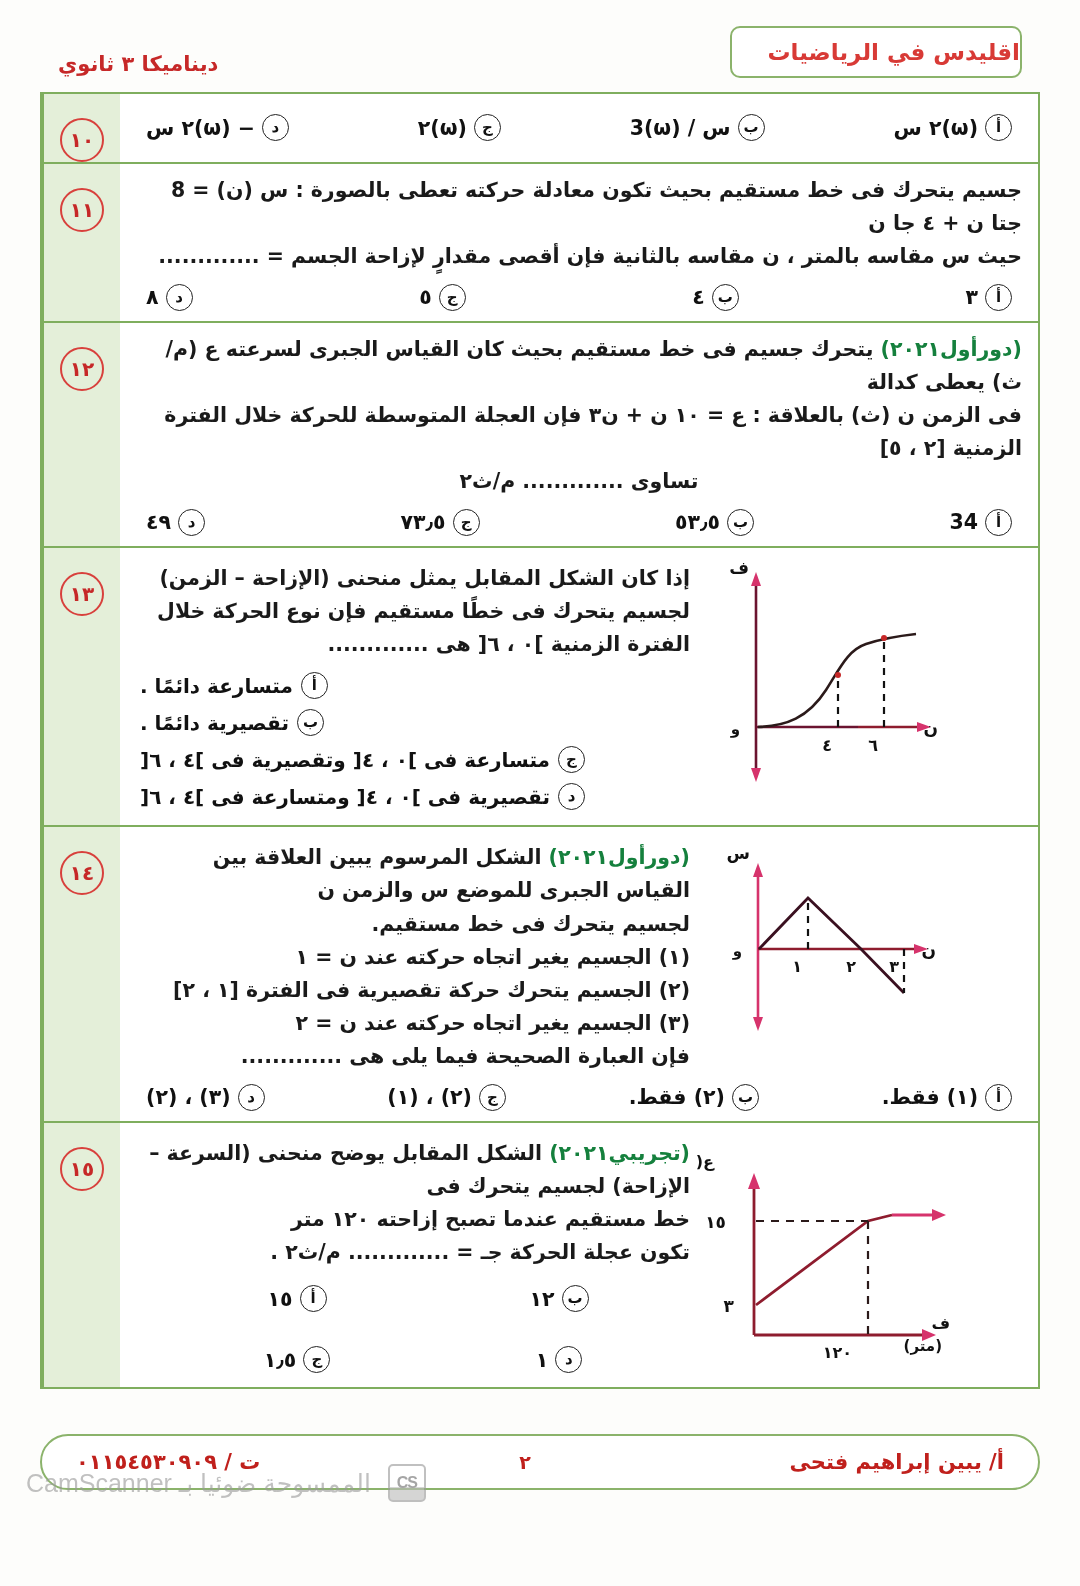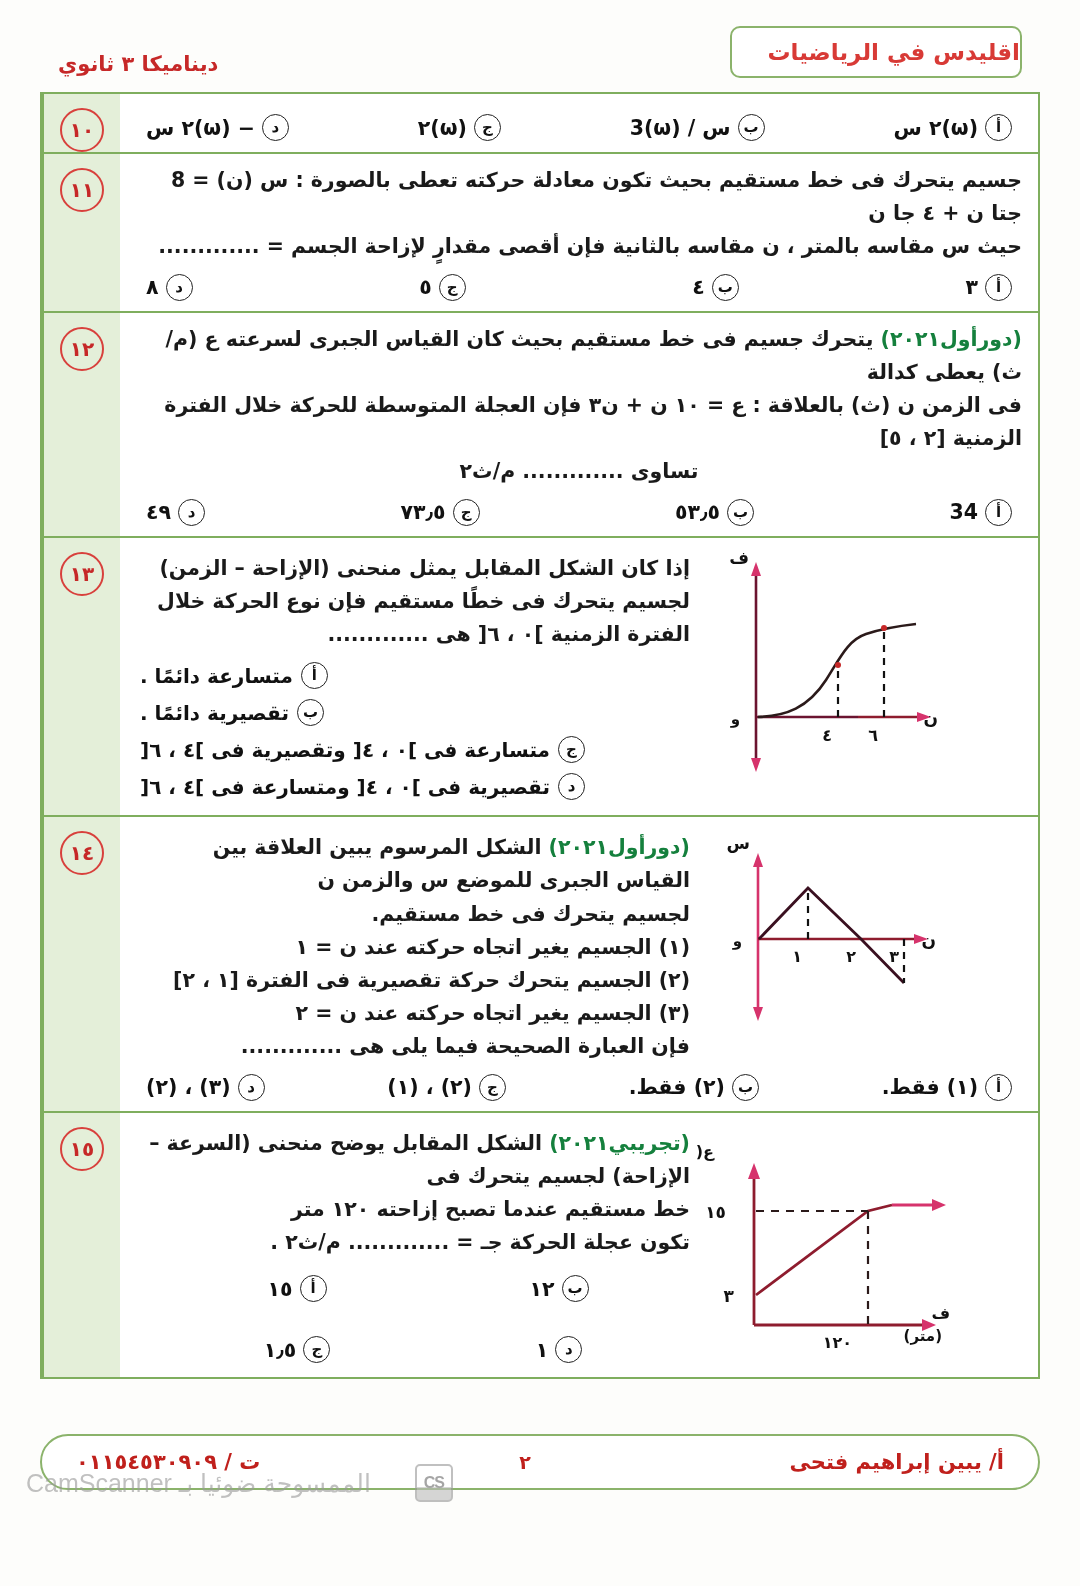--- a/index.html
+++ b/index.html
@@ -80,21 +80,21 @@
 
   .qnum-cell {
     width: 78px;
     flex: 0 0 78px;
     background: #e4efd9;
     border-left: 2px solid #7fae5e;
     box-sizing: border-box;
     display: flex;
     align-items: flex-start;
     justify-content: center;
-    padding-top: 14px;
+    padding-top: 24px;
   }
   .qnum {
     width: 40px;
     height: 40px;
     border: 2.5px solid #d8403c;
     border-radius: 50%;
     color: #c62828;
     font-size: 20px;
     font-weight: bold;
     display: flex;
@@ -215,21 +215,21 @@
   }
 
   
   .watermark {
     position: absolute;
     left: 26px;
     top: 1464px;
     display: flex;
     flex-direction: row-reverse;
     align-items: center;
-    gap: 28px;
+    gap: 1px;
     opacity: 0.62;
     justify-content: center;
   }
   .cs-logo {
     width: 34px;
     height: 34px;
     border: 2px solid #9a9a9a;
     border-radius: 5px;
     color: #6f6f6f;
     font-size: 16px;

